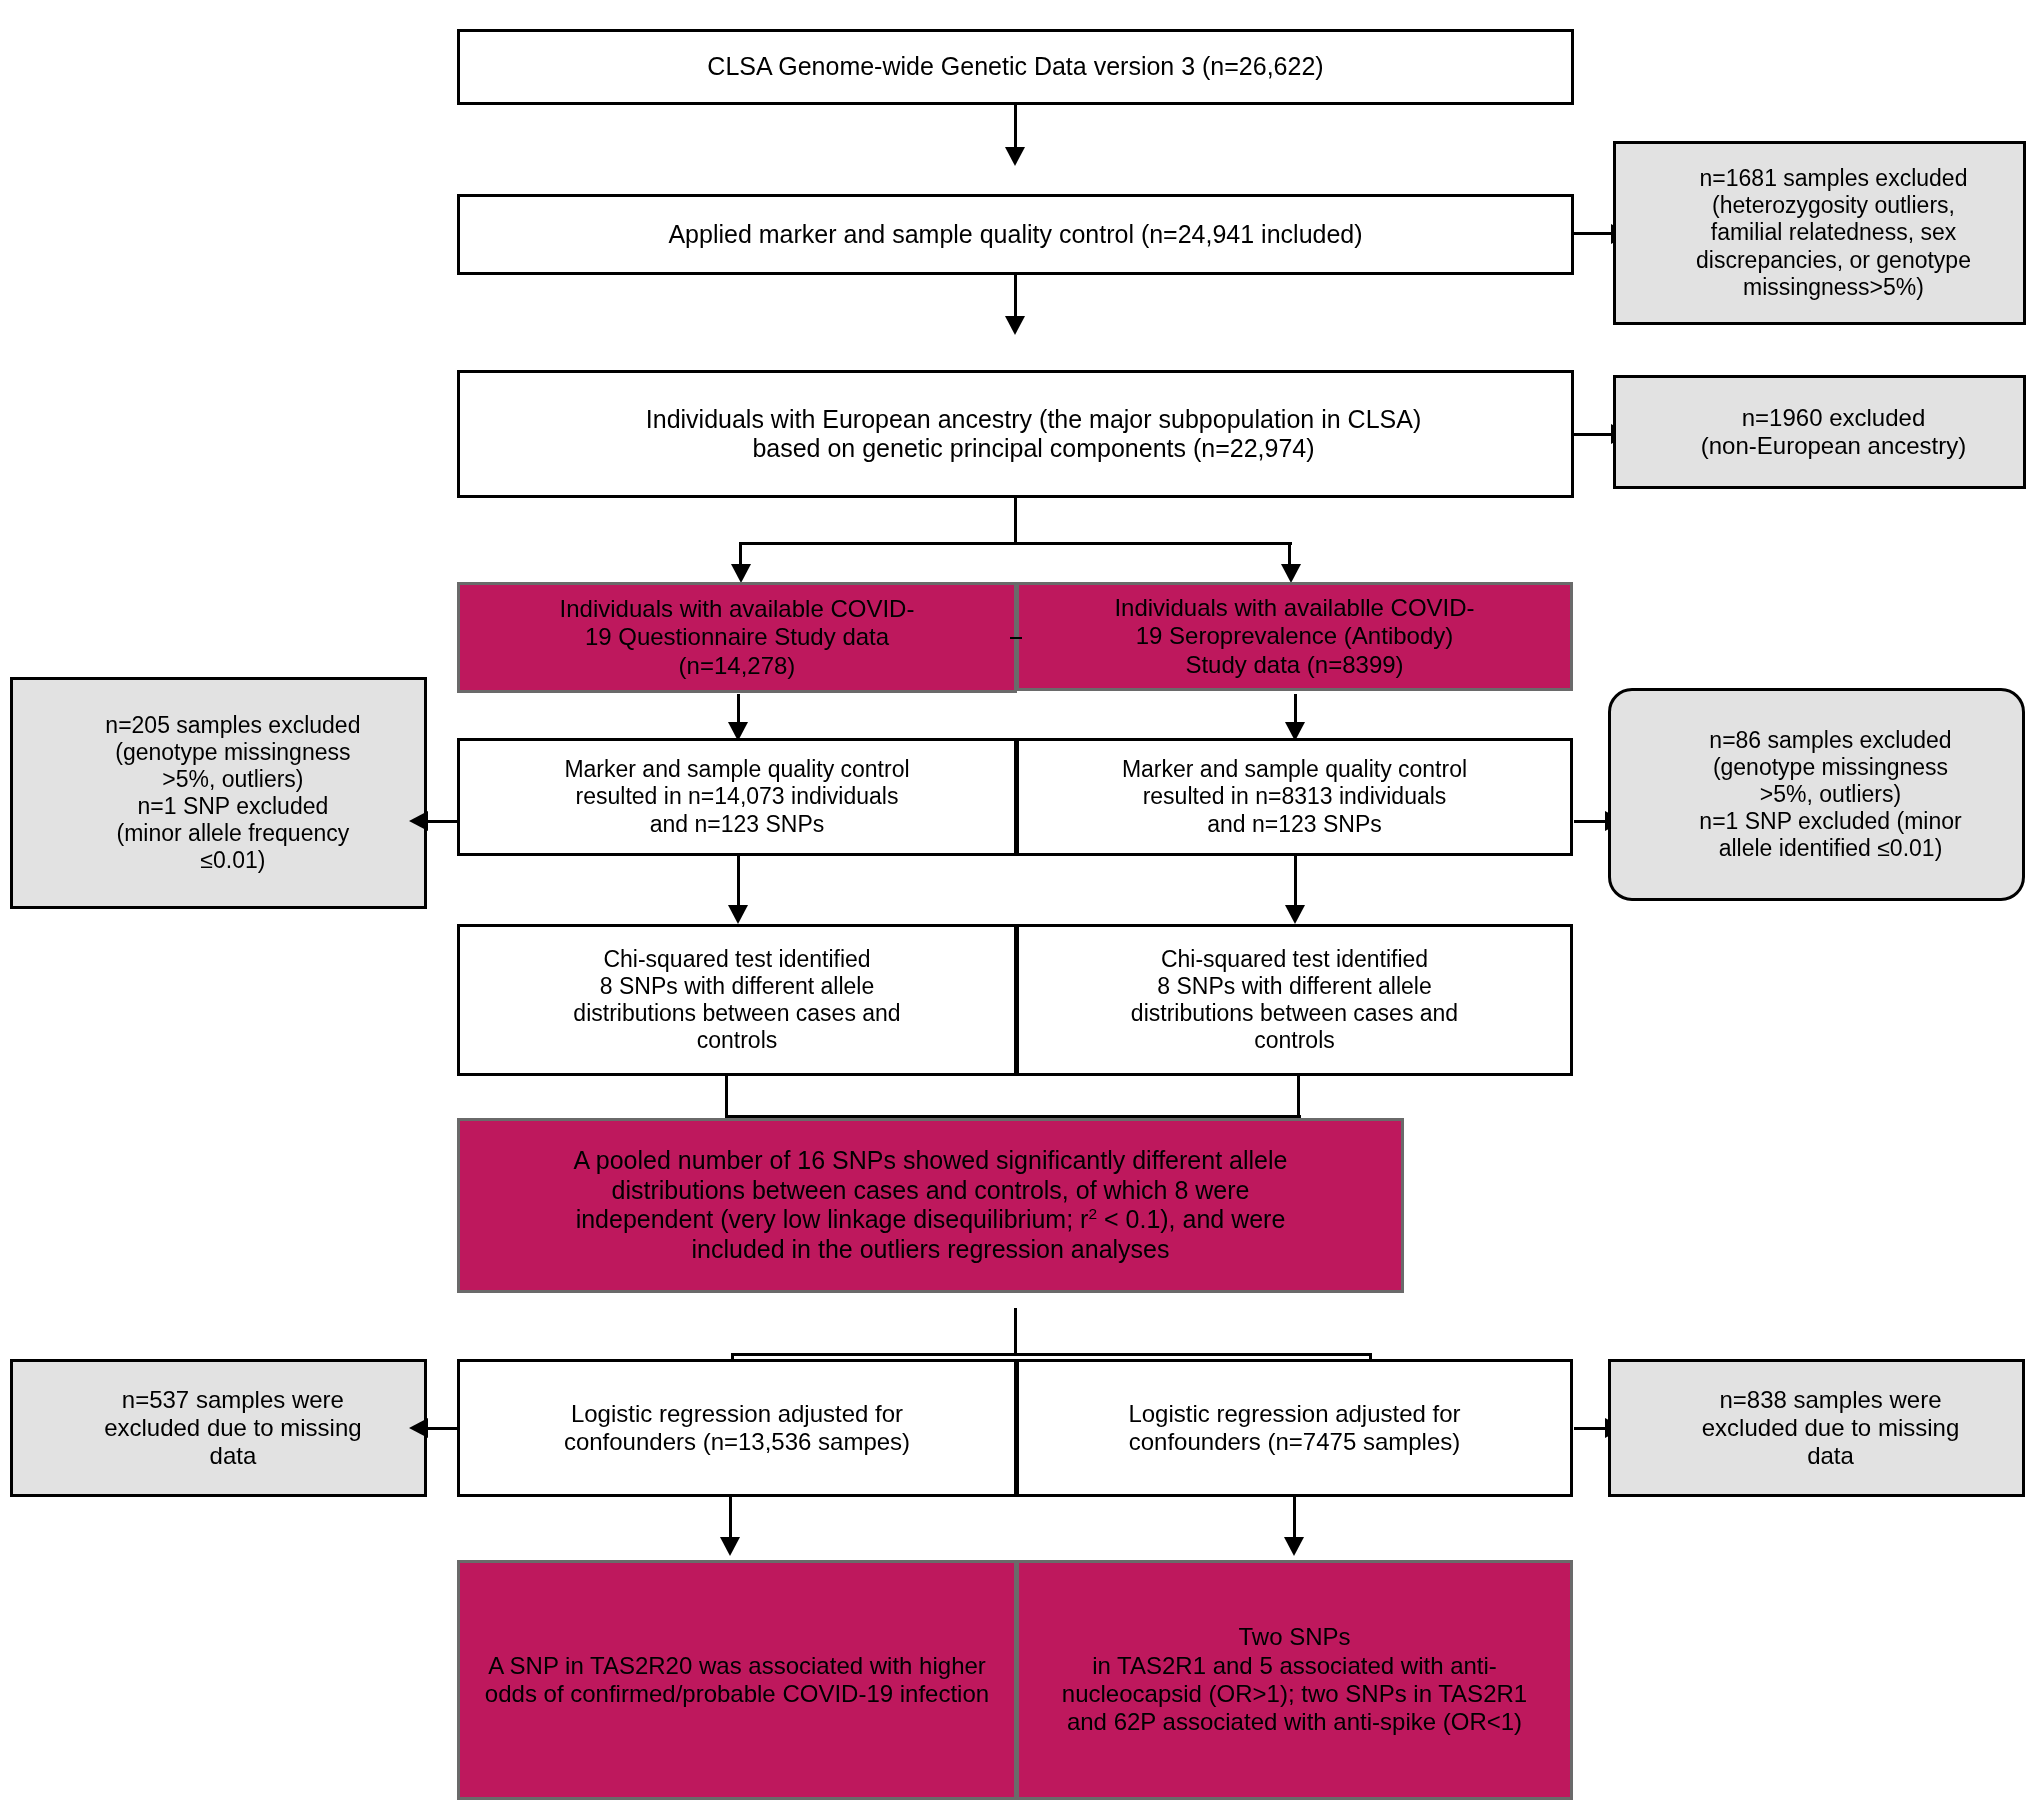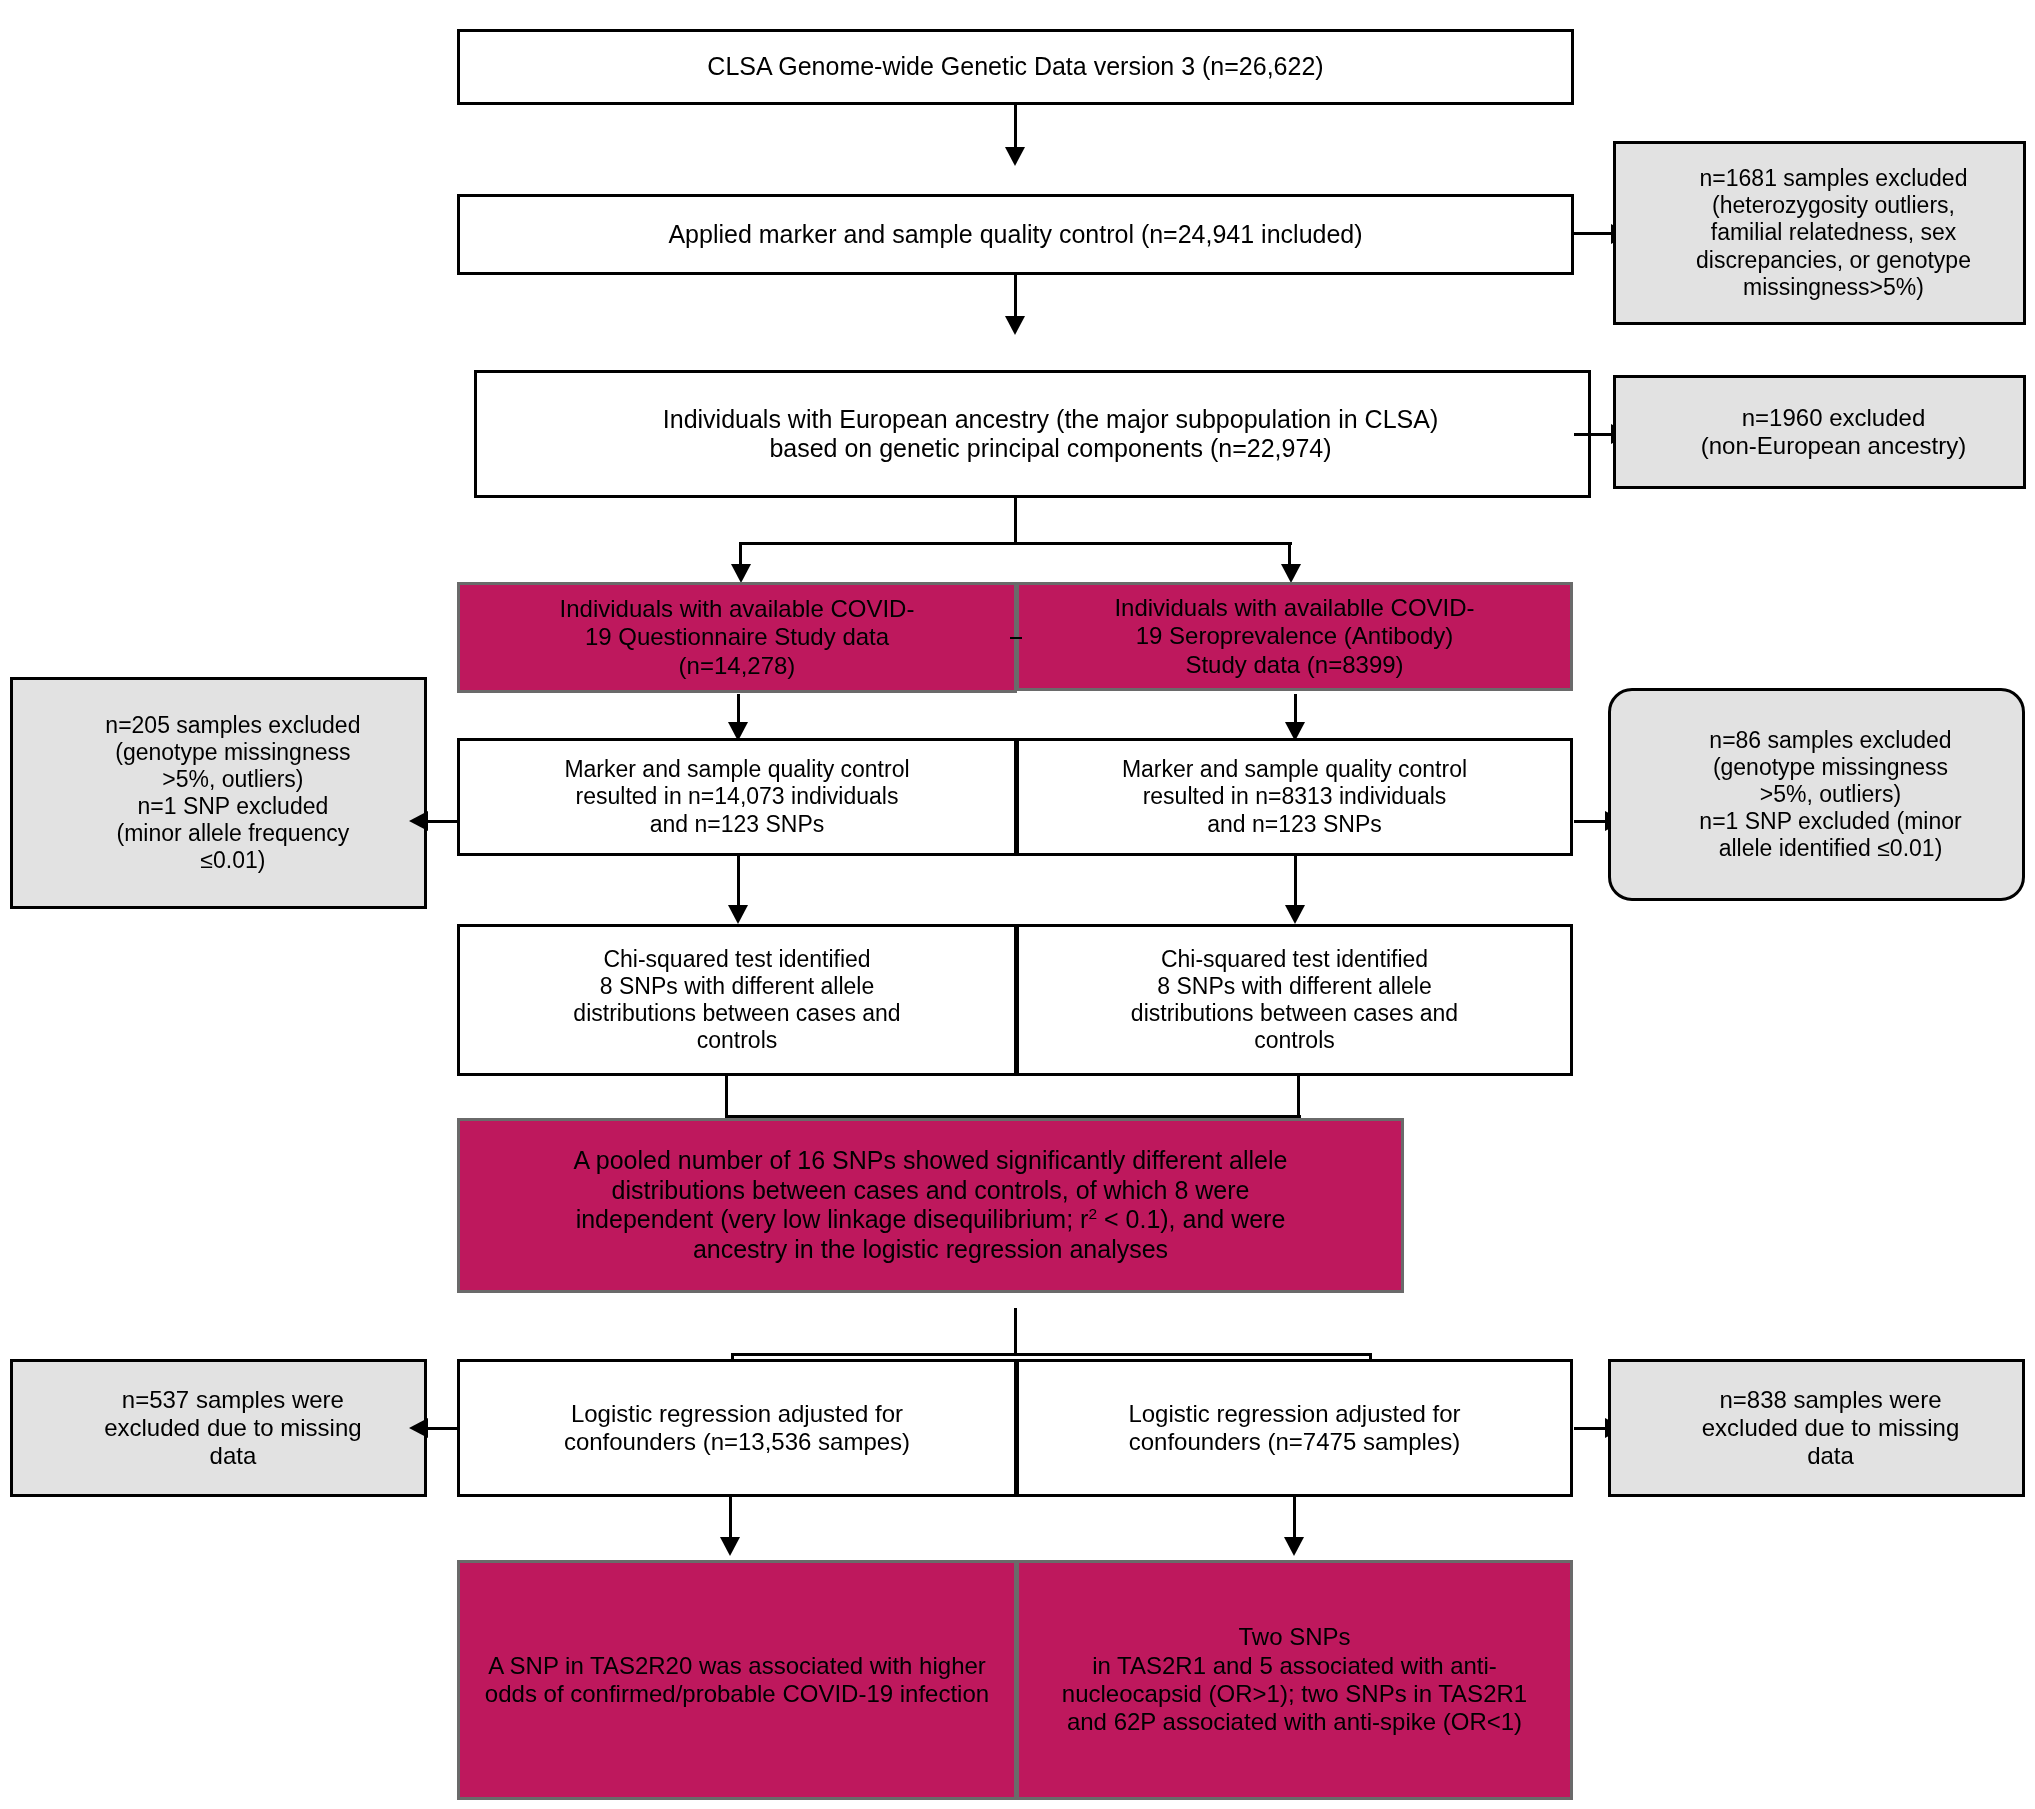--- a/index.html
+++ b/index.html
@@ -57,21 +57,21 @@
       <span>(heterozygosity outliers,</span><br>
       <span>familial relatedness, sex</span><br>
       <span>discrepancies, or genotype</span><br>
       <span>missingness&gt;5%)</span>
     </span>
   </div>
 
   <div class="vline" style="left:1014px;top:274px;height:44px;"></div>
   <div class="arrowD" style="left:1005px;top:316px;"></div>
 
-  <div class="box b-black f52" style="left:474px;top:370px;width:1117px;height:128px;padding-left:36px;">
+  <div class="box b-black f52" style="left:457px;top:370px;width:1117px;height:128px;padding-left:36px;">
     <span class="txt">
       <span>Individuals with European ancestry (the major subpopulation in CLSA)</span><br>
       <span>based on genetic principal components (n=22,974)</span>
     </span>
   </div>
 
   <div class="hline" style="left:1574px;top:433px;width:39px;"></div>
   <div class="arrowR" style="left:1611px;top:424px;"></div>
 
   <div class="box b-excl f50" style="left:1613px;top:375px;width:413px;height:114px;">
@@ -181,21 +181,21 @@
   <div class="vline" style="left:1297px;top:1076px;height:43px;"></div>
   <div class="hline" style="left:725px;top:1115px;width:576px;"></div>
   <div class="vline" style="left:1014px;top:1115px;height:33px;"></div>
   <div class="arrowD" style="left:1005px;top:1145px;"></div>
 
   <div class="box b-gray f52" style="left:457px;top:1094px;width:947px;height:175px;margin-top:24px;">
     <span class="txt">
       <span>A pooled number of 16 SNPs showed significantly different allele</span><br>
       <span>distributions between cases and controls, of which 8 were</span><br>
       <span>independent (very low linkage disequilibrium; r</span><sup style="font-size:0.62em;">2</sup><span> &lt; 0.1), and were</span><br>
-      <span>ancestry in the logistic regression analyses</span>
+      <span>included in the outliers regression analyses</span>
     </span>
   </div>
 
   <div class="vline" style="left:1014px;top:1308px;height:47px;"></div>
   <div class="hline" style="left:731px;top:1353px;width:641px;"></div>
   <div class="vline" style="left:731px;top:1353px;height:20px;"></div>
   <div class="vline" style="left:1369px;top:1353px;height:20px;"></div>
   <div class="arrowD" style="left:724px;top:1371px;"></div>
   <div class="arrowD" style="left:1362px;top:1371px;"></div>
 

